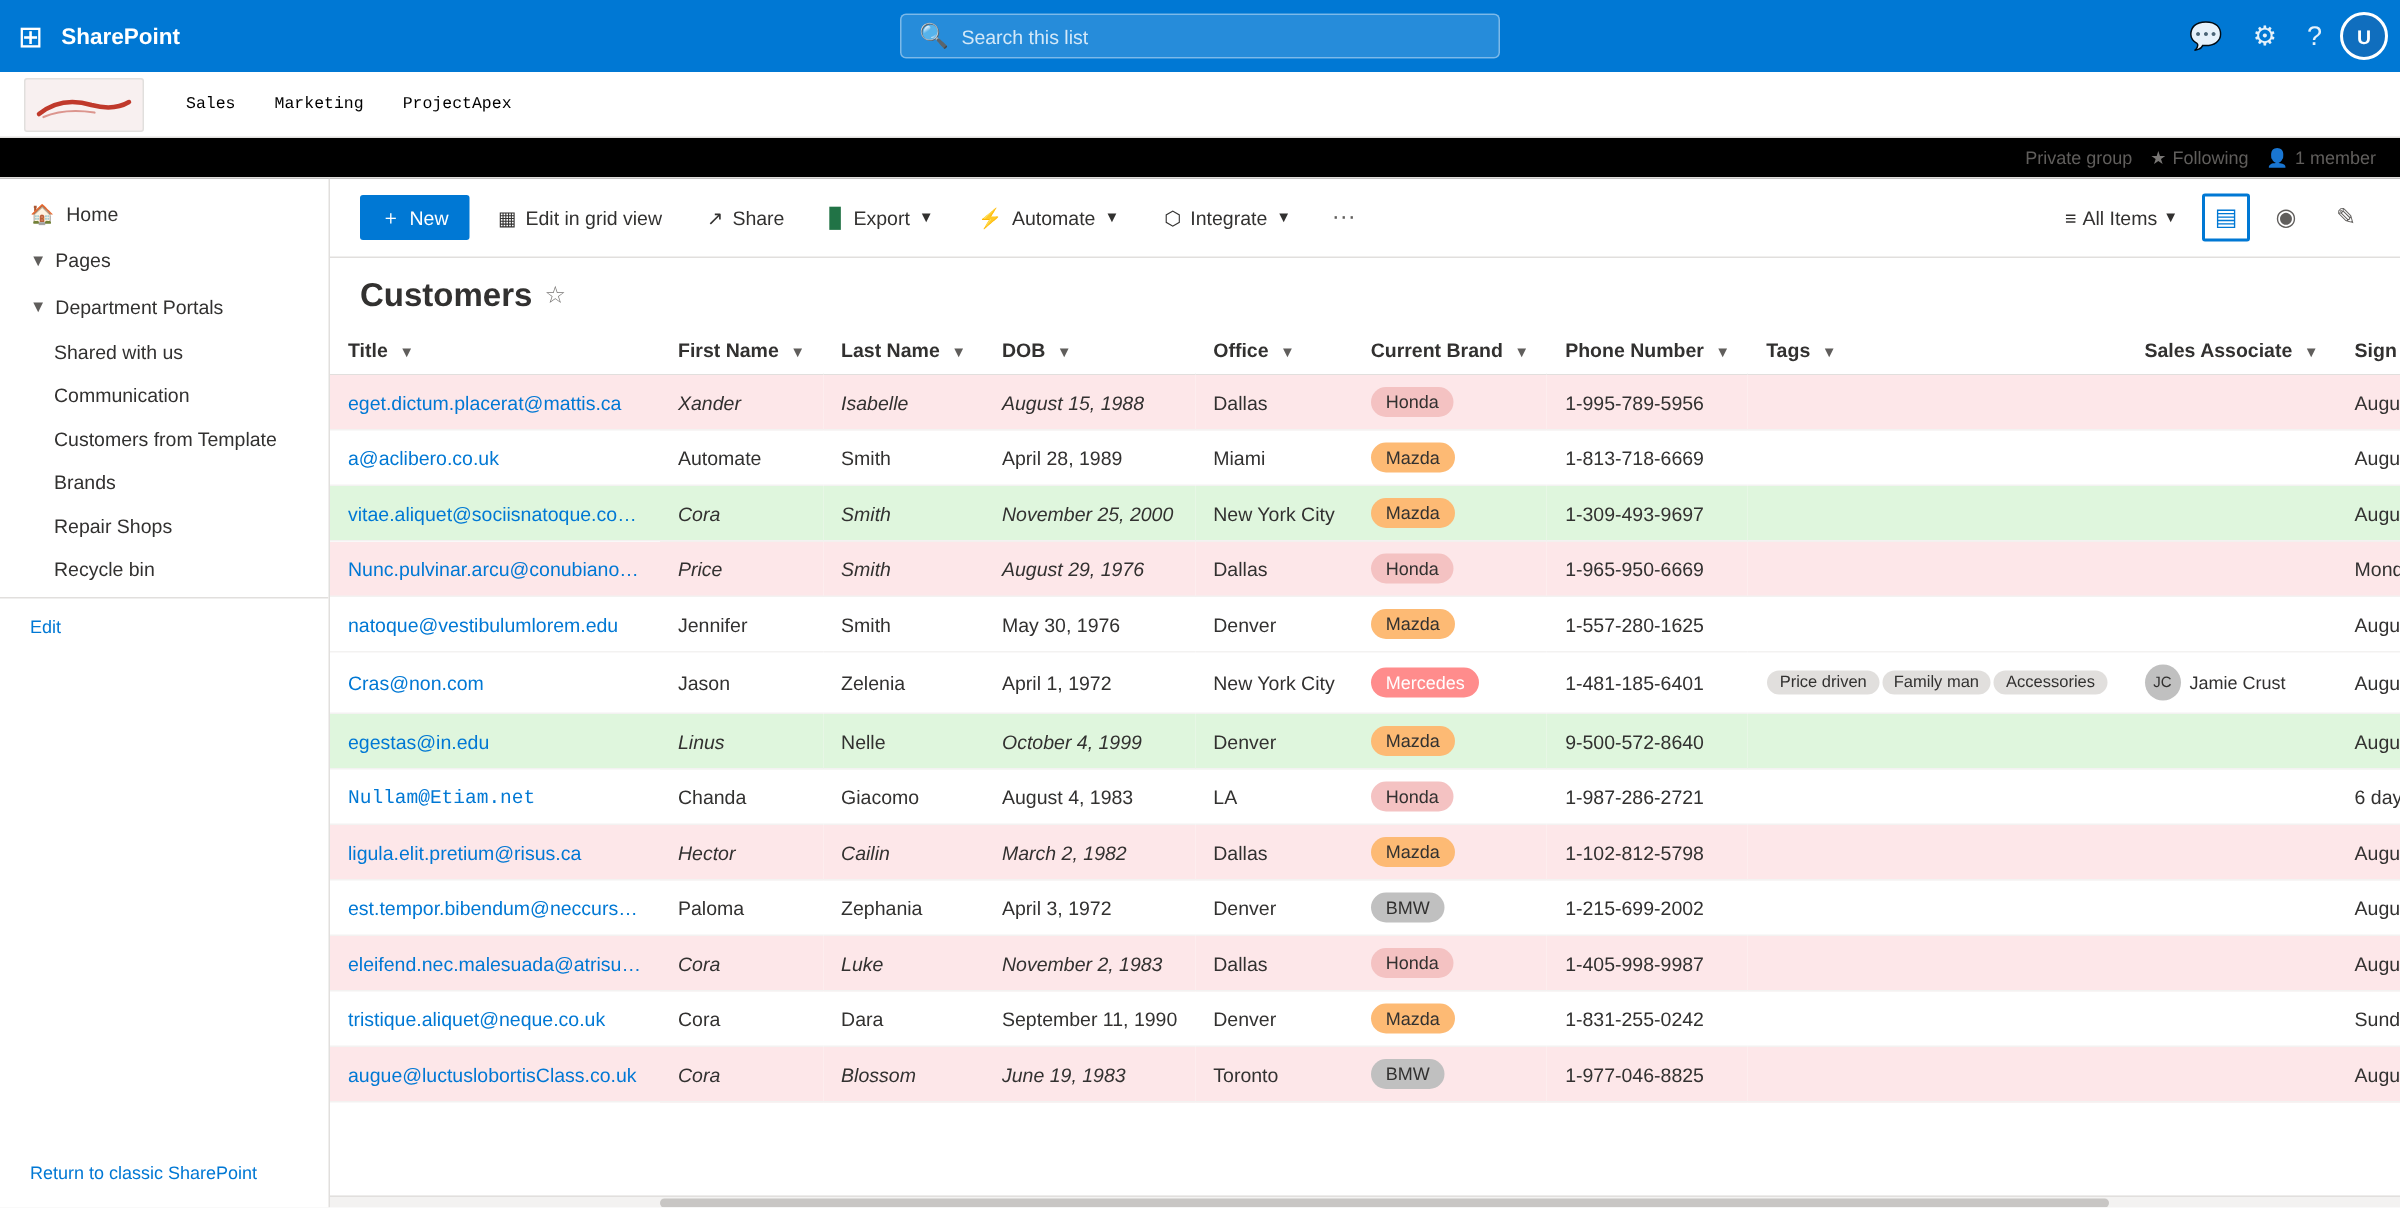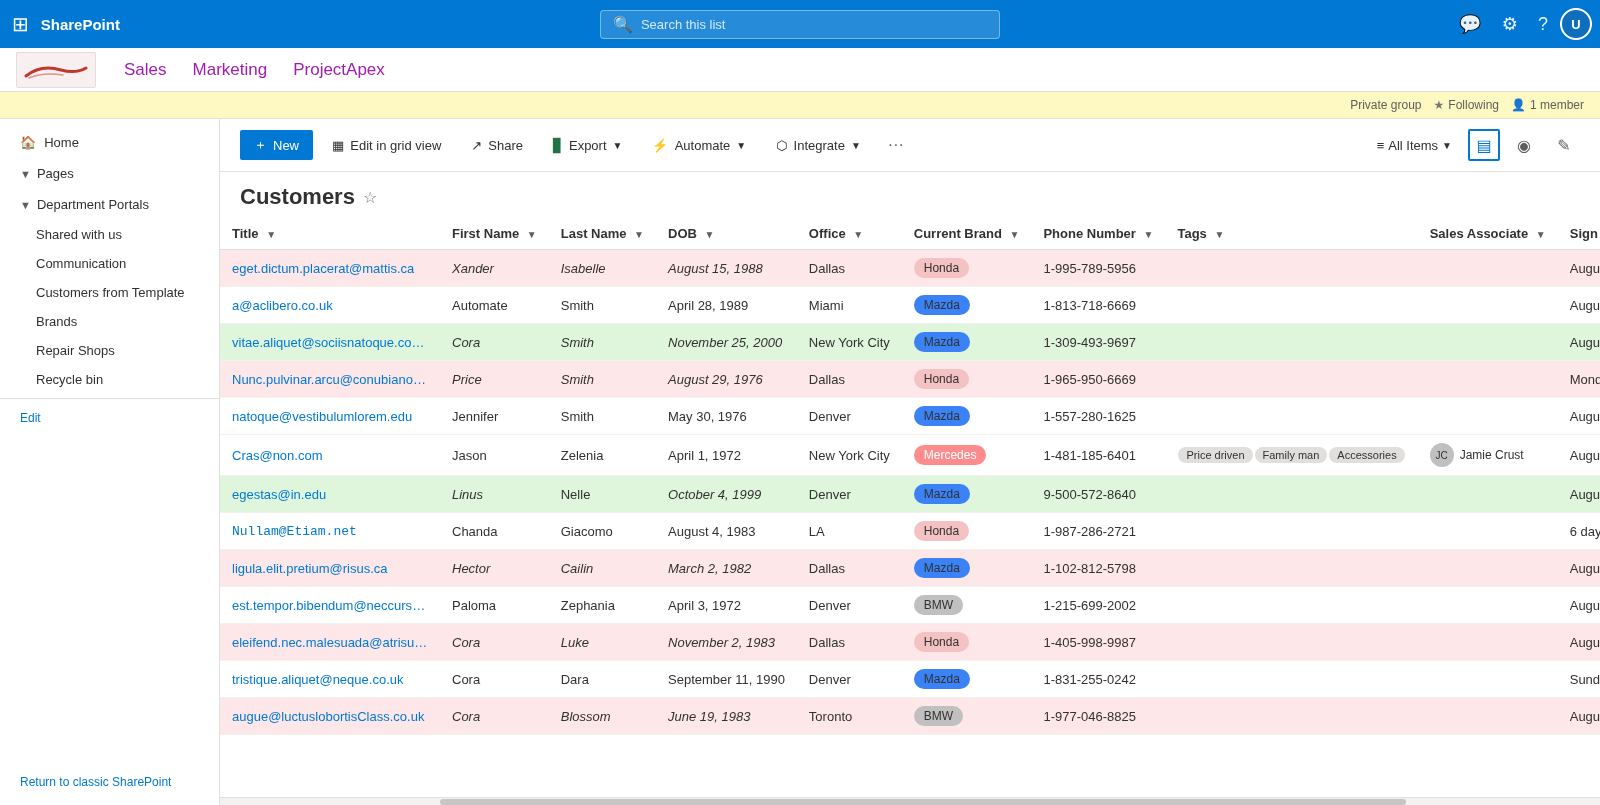--- a/index.html
+++ b/index.html
@@ -68,29 +68,30 @@
       background: #f8f0f0;
       border: 1px solid #e1dfdd;
       border-radius: 2px;
       display: flex; align-items: center; justify-content: center;
       overflow: hidden;
     }
     .site-logo svg { width: 70px; height: 24px; }
     .site-nav { display: flex; gap: 2px; }
     .site-nav-item {
       padding: 8px 12px;
-      font-size: 17px;
-      color: #a21caf;
+      font-size: 11px;
+      color: #000000;
       cursor: pointer;
       border-radius: 2px;
+      font-family: Liberation Mono, monospace;
     }
 
     
     .group-bar {
-      background: #fef9c3;
+      background: #000000;
       border-bottom: 1px solid #e1dfdd;
       padding: 6px 16px;
       display: flex;
       align-items: center;
       justify-content: flex-end;
       gap: 12px;
       font-size: 12px;
       color: #605e5c;
       flex-shrink: 0;
     }
@@ -238,21 +239,21 @@
 
     .brand-badge {
       display: inline-block;
       padding: 3px 10px;
       border-radius: 12px;
       font-size: 12px;
       font-weight: 500;
       color: #323130;
     }
     .brand-honda { background: #f4c2c2; }
-    .brand-mazda { background: #3b82f6; }
+    .brand-mazda { background: #fdba74; }
     .brand-mercedes { background: #ff8c8c; color: white; }
     .brand-bmw { background: #c0c0c0; }
 
     .tag-badge {
       display: inline-block;
       padding: 2px 8px;
       border-radius: 10px;
       font-size: 11px;
       background: #e1dfdd;
       color: #323130;

